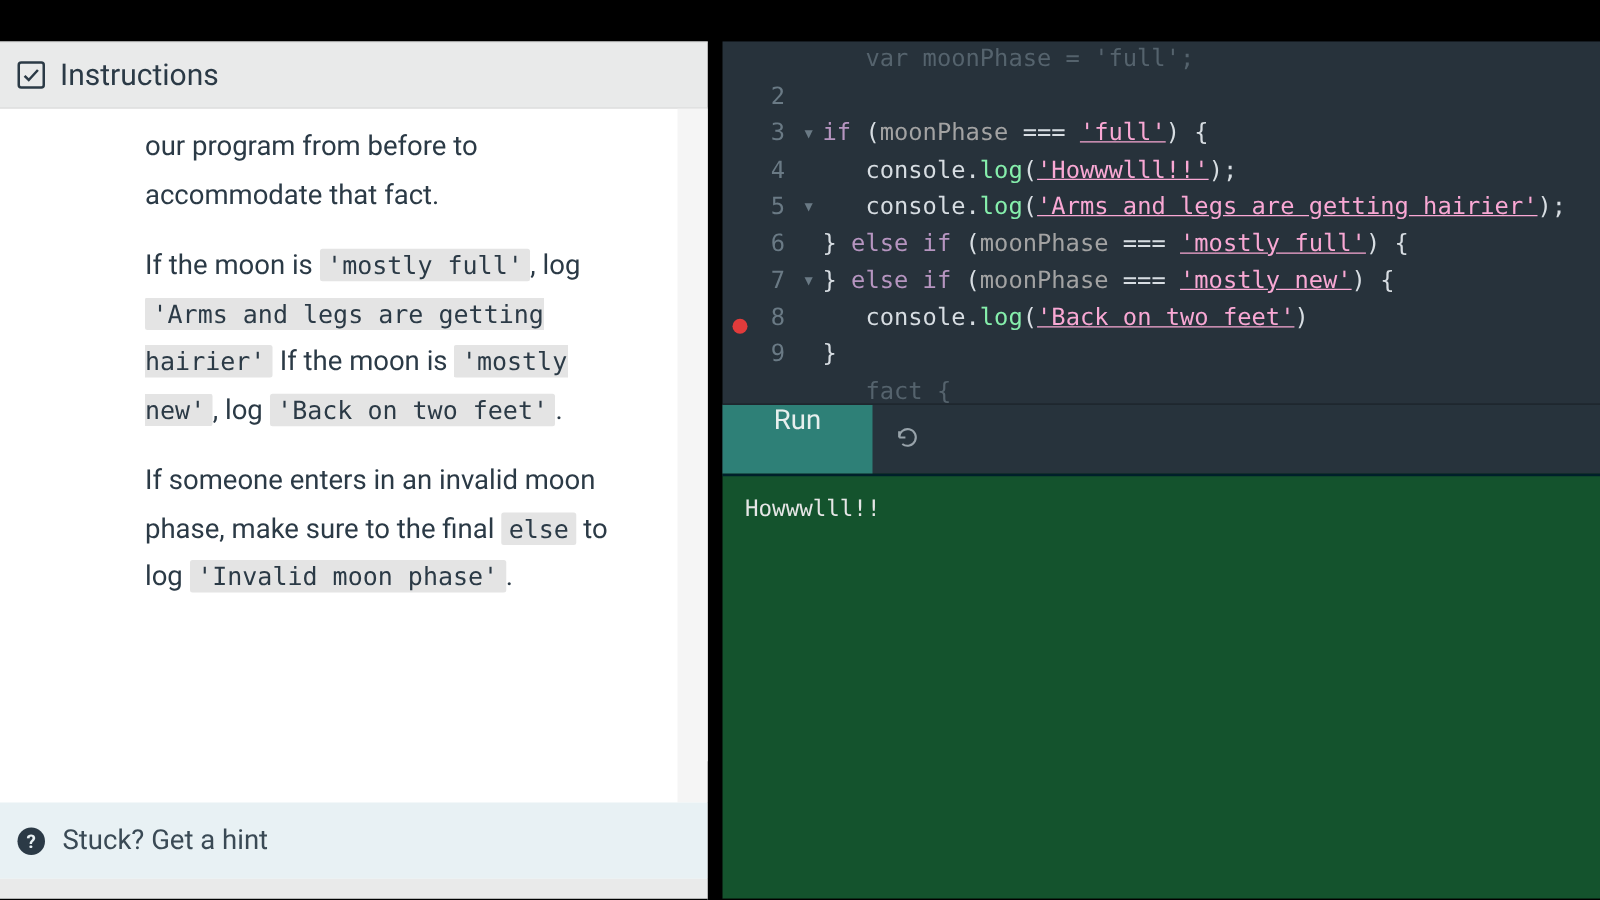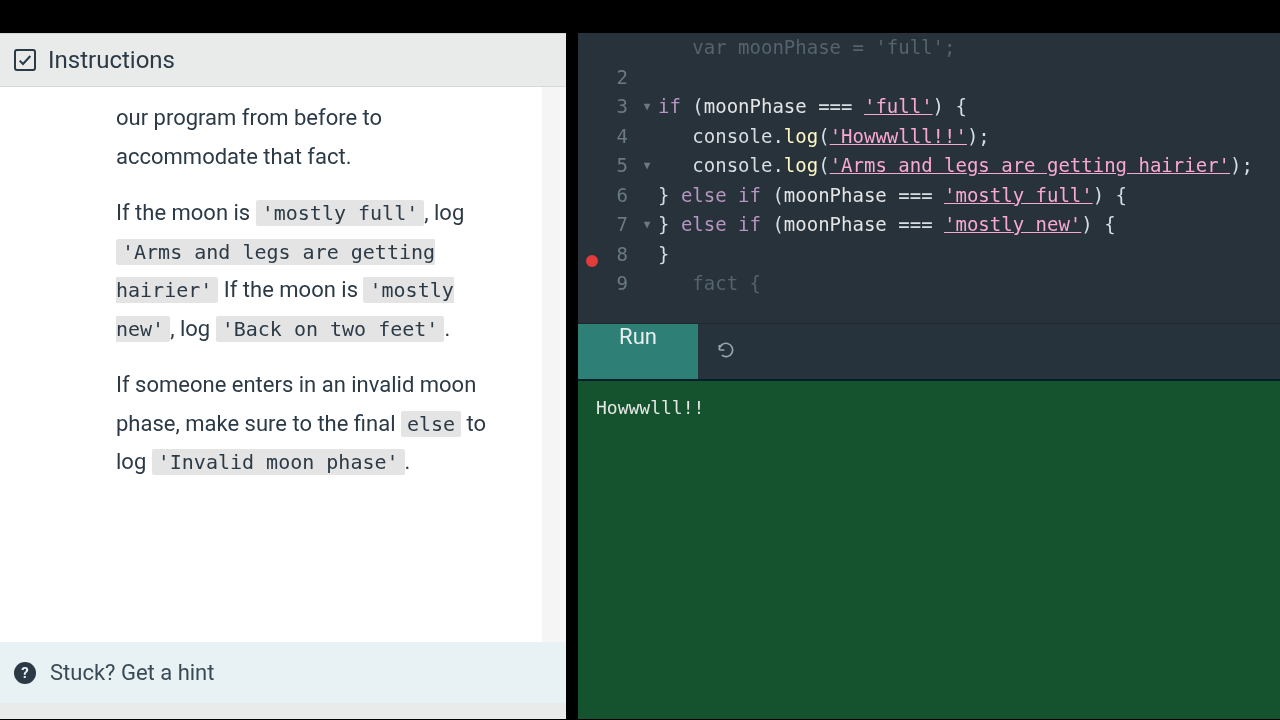--- a/index.html
+++ b/index.html
@@ -37,25 +37,25 @@
 
   
   .editor { background: #27323b; height: 290px; position:relative; font-family: "Menlo","Consolas","DejaVu Sans Mono",monospace; font-size:19px; line-height: 29.5px;}
   .gutter { position:absolute; left:0; top:0; bottom:0; width:58px; text-align:right; color:#6a7a85; padding-right:8px;}
   .gutter .ln { height:29.5px; }
   .fold-col { position:absolute; left:58px; top:0; bottom:0; width:22px; color:#6a7a85;}
   .fold-col .fm { height:29.5px; display:flex; align-items:center; justify-content:center; font-size:11px;}
   .code-lines { position:absolute; left:80px; right:10px; top:0; }
   .code-lines .cl { height:29.5px; white-space: pre; color:#d7dde2;}
   .tok-kw { color:#b695c0; }       
-  .tok-var { color:#e5e5e5;text-align:center; }      
+  .tok-var { color:#a3a3a3;text-align:center; }      
   .tok-op { color:#d7dde2; }
   .tok-str { color:#f9a8d4;text-decoration:underline; }      
   .tok-obj { color:#d7dde2; }      
-  .tok-fn  { color:#fef9c3; }      
+  .tok-fn  { color:#86efac; }      
   .tok-pun { color:#d7dde2; }
   .tok-dim { color:#55636d; }
   .bp { position:absolute; width:12px; height:12px; background:#e23b3b; border-radius:50%; }
 
   .run-bar { height: 56px; background:#27333c; display:flex; align-items:stretch; border-top:1px solid #1e272e;}
   .run-btn { width:120px; background:#2e8077; color:#e7efee; font-size:22px; display:flex; align-items:flex-start; justify-content:center; cursor:pointer;}
   .reset-btn { width:56px; display:flex; align-items:center; justify-content:center; cursor:pointer;}
   .reset-btn svg { width:20px; height:20px; stroke:#98a3aa; fill:none; stroke-width:2;}
 
   .console { flex:1; background:#14532d; color:#e6e6e6; font-family:"Menlo","Consolas","DejaVu Sans Mono",monospace; font-size:18px; padding: 16px 18px; border-top:2px solid #00202a;}
@@ -133,20 +133,21 @@
       <span class="bp" style="left:8px; top:222px;"></span>
 
       <div class="code-lines">
         <div class="cl"><span class="tok-dim">   var moonPhase = 'full';</span></div>
         <div class="cl"></div>
         <div class="cl"><span class="tok-kw">if</span><span class="tok-pun"> (</span><span class="tok-var">moonPhase</span><span class="tok-op"> === </span><span class="tok-str">'full'</span><span class="tok-pun">) {</span></div>
         <div class="cl"><span>   </span><span class="tok-obj">console</span><span class="tok-pun">.</span><span class="tok-fn">log</span><span class="tok-pun">(</span><span class="tok-str">'Howwwlll!!'</span><span class="tok-pun">);</span></div>
         <div class="cl"><span>   </span><span class="tok-obj">console</span><span class="tok-pun">.</span><span class="tok-fn">log</span><span class="tok-pun">(</span><span class="tok-str">'Arms and legs are getting hairier'</span><span class="tok-pun">);</span></div>
         <div class="cl"><span class="tok-pun">} </span><span class="tok-kw">else if</span><span class="tok-pun"> (</span><span class="tok-var">moonPhase</span><span class="tok-op"> === </span><span class="tok-str">'mostly full'</span><span class="tok-pun">) {</span></div>
         <div class="cl"><span class="tok-pun">} </span><span class="tok-kw">else if</span><span class="tok-pun"> (</span><span class="tok-var">moonPhase</span><span class="tok-op"> === </span><span class="tok-str">'mostly new'</span><span class="tok-pun">) {</span></div>
+        <div class="cl"><span>   </span><span class="tok-obj">console</span><span class="tok-pun">.</span><span class="tok-fn">log</span><span class="tok-pun">(</span><span class="tok-str">'Back on two feet'</span><span class="tok-pun">)</span></div>
         <div class="cl"><span class="tok-pun">}</span></div>
         <div class="cl"><span class="tok-dim">   fact {</span></div>
       </div>
     </div>
 
     <div class="run-bar">
       <div class="run-btn">
         <span>Run</span>
       </div>
       <div class="reset-btn">

